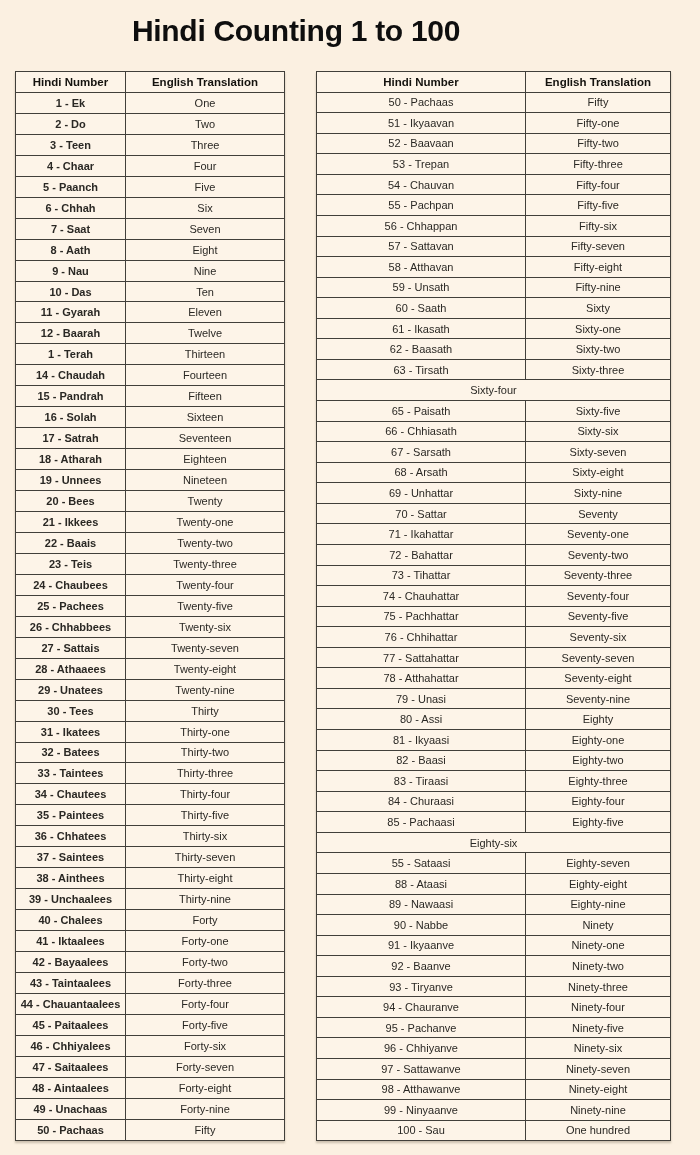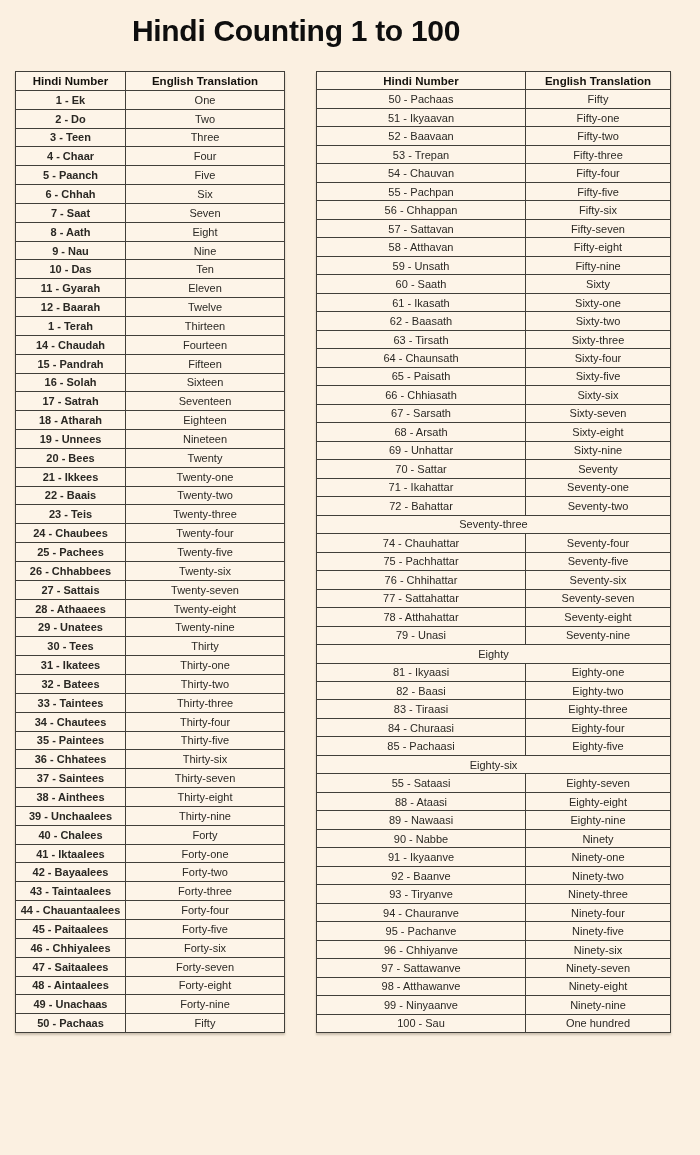--- a/index.html
+++ b/index.html
@@ -10,21 +10,21 @@
     position:relative;
     overflow:hidden;
   }
   .page-title {
     position:absolute; top:11px; left:0; width:592px;
     margin:0; text-align:center;
     font-size:30px; line-height:40px; font-weight:800;
     letter-spacing:-0.3px; color:#0e0e0e;
   }
   .tbl {
-    position:absolute; top:71px; height:962px;
+    position:absolute; top:71px; height:1070px;
     box-sizing:border-box;
     display:flex; flex-direction:column;
     border:1px solid #413f3a;
     background:#fdf4e8;
     box-shadow:0 2px 2px rgba(90,75,55,0.30);
   }
   .tbl-left  { left:15px;  width:270px; }
   .tbl-right { left:316px; width:355px; }
   .rows { display:contents; }
   .row { flex:1 1 0; display:flex; min-height:0; }
@@ -243,21 +243,20 @@
       </div><div class="row">
         <div class="cell c1">61 - Ikasath</div>
         <div class="cell c2">Sixty-one</div>
       </div><div class="row">
         <div class="cell c1">62 - Baasath</div>
         <div class="cell c2">Sixty-two</div>
       </div><div class="row">
         <div class="cell c1">63 - Tirsath</div>
         <div class="cell c2">Sixty-three</div>
       </div><div class="row">
-        <div class="cell c1">64 - Chaunsath</div>
         <div class="cell c2">Sixty-four</div>
       </div><div class="row">
         <div class="cell c1">65 - Paisath</div>
         <div class="cell c2">Sixty-five</div>
       </div><div class="row">
         <div class="cell c1">66 - Chhiasath</div>
         <div class="cell c2">Sixty-six</div>
       </div><div class="row">
         <div class="cell c1">67 - Sarsath</div>
         <div class="cell c2">Sixty-seven</div>
@@ -270,40 +269,42 @@
       </div><div class="row">
         <div class="cell c1">70 - Sattar</div>
         <div class="cell c2">Seventy</div>
       </div><div class="row">
         <div class="cell c1">71 - Ikahattar</div>
         <div class="cell c2">Seventy-one</div>
       </div><div class="row">
         <div class="cell c1">72 - Bahattar</div>
         <div class="cell c2">Seventy-two</div>
       </div><div class="row">
+        <div class="cell c1">73 - Tihattar</div>
         <div class="cell c2">Seventy-three</div>
       </div><div class="row">
         <div class="cell c1">74 - Chauhattar</div>
         <div class="cell c2">Seventy-four</div>
       </div><div class="row">
         <div class="cell c1">75 - Pachhattar</div>
         <div class="cell c2">Seventy-five</div>
       </div><div class="row">
         <div class="cell c1">76 - Chhihattar</div>
         <div class="cell c2">Seventy-six</div>
       </div><div class="row">
         <div class="cell c1">77 - Sattahattar</div>
         <div class="cell c2">Seventy-seven</div>
       </div><div class="row">
         <div class="cell c1">78 - Atthahattar</div>
         <div class="cell c2">Seventy-eight</div>
       </div><div class="row">
         <div class="cell c1">79 - Unasi</div>
         <div class="cell c2">Seventy-nine</div>
       </div><div class="row">
+        <div class="cell c1">80 - Assi</div>
         <div class="cell c2">Eighty</div>
       </div><div class="row">
         <div class="cell c1">81 - Ikyaasi</div>
         <div class="cell c2">Eighty-one</div>
       </div><div class="row">
         <div class="cell c1">82 - Baasi</div>
         <div class="cell c2">Eighty-two</div>
       </div><div class="row">
         <div class="cell c1">83 - Tiraasi</div>
         <div class="cell c2">Eighty-three</div>

